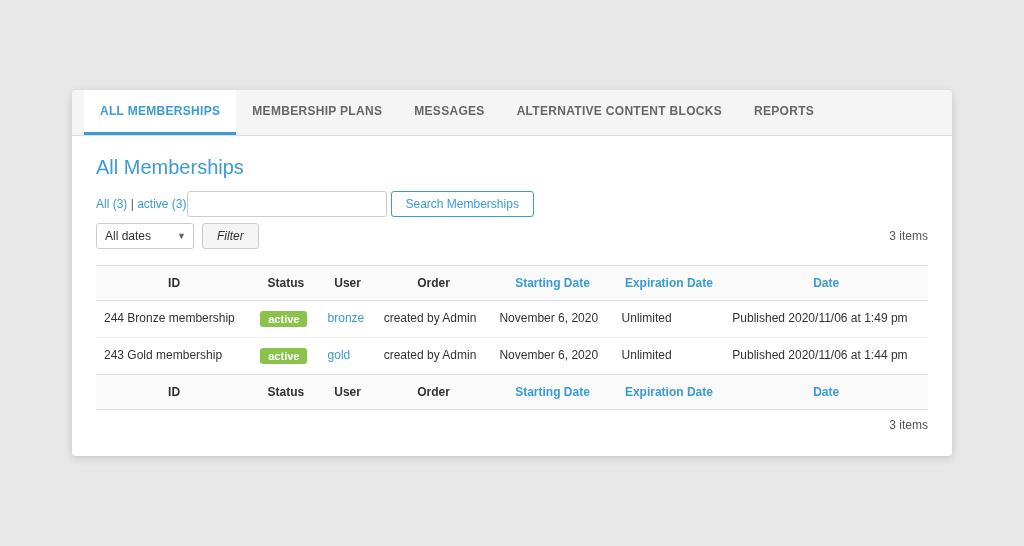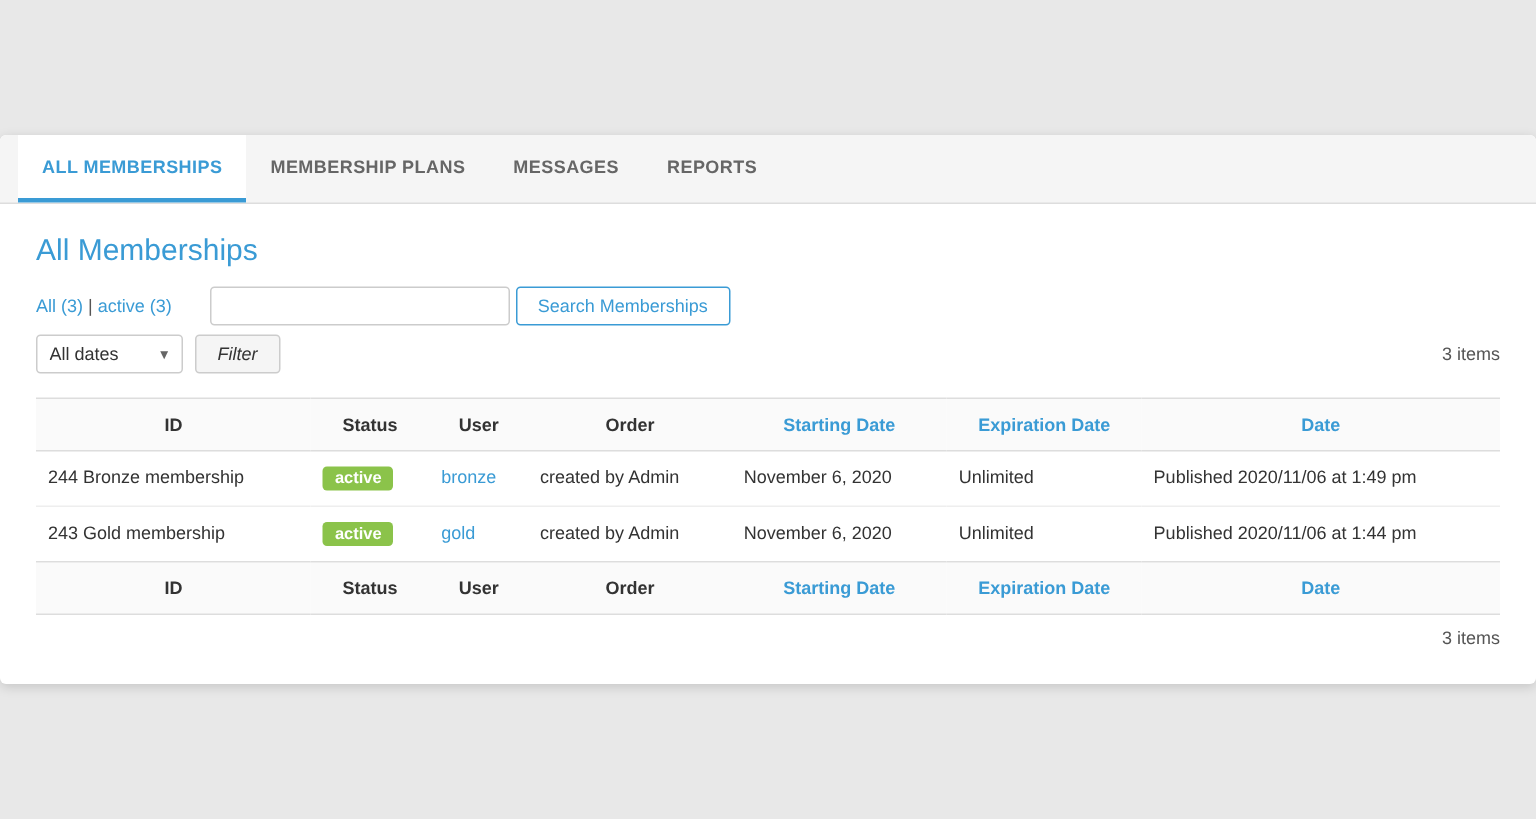--- a/index.html
+++ b/index.html
@@ -10,21 +10,21 @@
       display: flex;
       justify-content: center;
       align-items: center;
       min-height: 546px;
       width: 1024px;
     }
     .card {
       background: #fff;
       border-radius: 4px;
       box-shadow: 0 2px 8px rgba(0,0,0,0.15);
-      width: 1024px;
+      width: 880px;
       overflow: hidden;
     }
     
     .tab-nav {
       display: flex;
       border-bottom: 1px solid #ddd;
       background: #f5f5f5;
       padding: 0 12px;
     }
     .tab-item {
@@ -181,33 +181,34 @@
   </style>
 </head>
 <body>
 
 <div class="card">
 
   <nav class="tab-nav">
     <div class="tab-item active">ALL MEMBERSHIPS</div>
     <div class="tab-item">MEMBERSHIP PLANS</div>
     <div class="tab-item">MESSAGES</div>
+    <div class="tab-item">ALTERNATIVE CONTENT BLOCKS</div>
     <div class="tab-item">REPORTS</div>
   </nav>
 
   <div class="content">
     <h1 class="page-title">All Memberships</h1>
 
     <div class="search-row">
       <div class="filter-links">
         <a href="#">All (3)</a>
         <span> | </span>
         <a href="#">active (3)</a>
       </div>
-      <div style="display:flex; align-items:center; gap:4px;margin-left:25px;">
+      <div style="display:flex; align-items:center; gap:4px;">
         <input type="text" class="search-input" placeholder="" style="">
         <button class="search-btn">Search Memberships</button>
       </div>
     </div>
 
     <div style="display:flex; justify-content:space-between; align-items:center; margin-bottom:8px;">
       <div class="date-filter-row">
         <div class="select-wrapper">
           <select class="date-select">
             <option>All dates</option>

